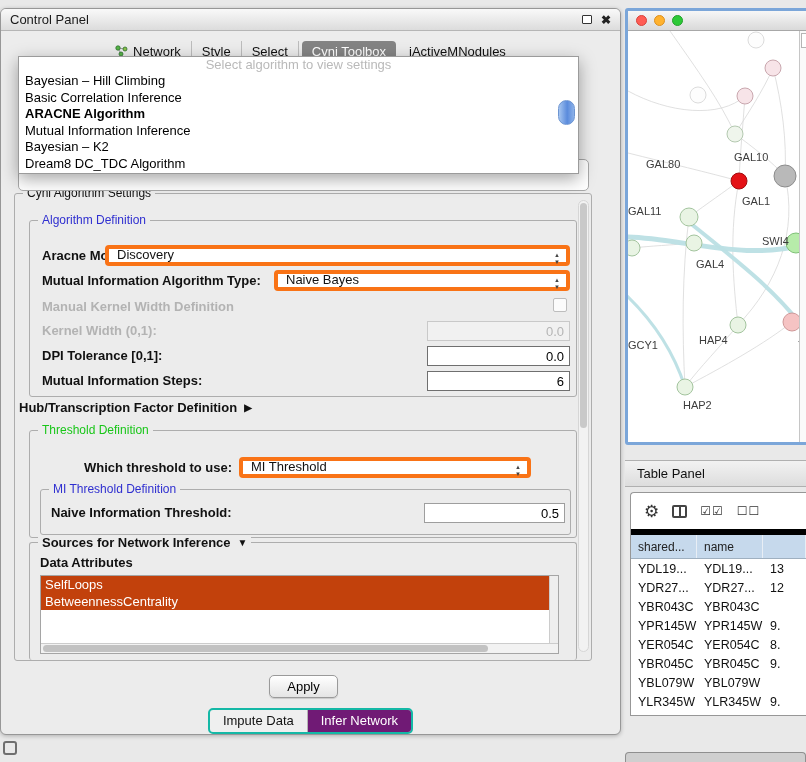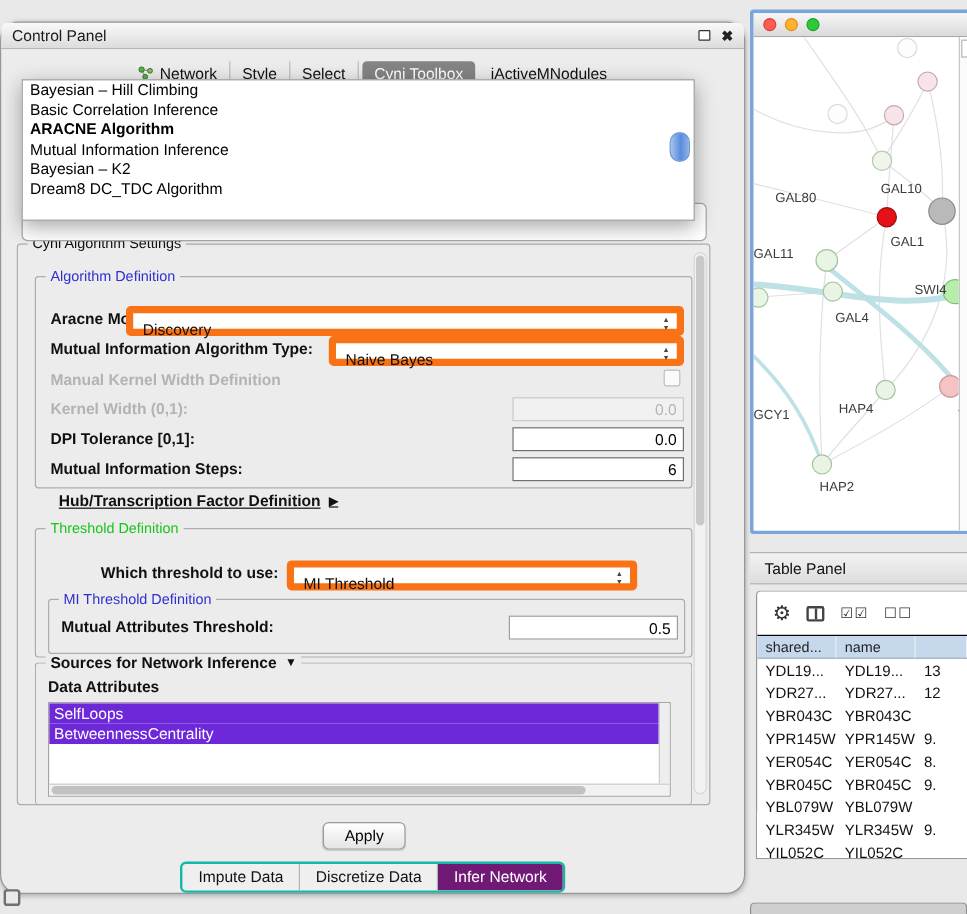--- a/index.html
+++ b/index.html
@@ -1,21 +1,21 @@
 <!DOCTYPE html>
 <html><head>
 <meta charset="utf-8">
 <style>
   * { margin:0; padding:0; box-sizing:border-box; }
   html,body { width:806px; height:762px; overflow:hidden; }
   body { background:#e9e9e9; font-family:"Liberation Sans", sans-serif; font-size:13px; color:#111; position:relative; }
 
   
   .cp { position:absolute; left:0; top:8px; width:621px; height:727px; background:#ececec;
-        border:1px solid #979797; border-radius:16px; box-shadow:0 1px 4px rgba(0,0,0,.25);margin-top:10px; }
+        border:1px solid #979797; border-radius:6px; box-shadow:0 1px 4px rgba(0,0,0,.25); }
   .cp-titlebar { position:absolute; left:0; top:0; right:0; height:22px;
         background:linear-gradient(#f9f9f9,#dcdcdc); border-bottom:1px solid #b5b5b5;
         border-radius:5px 5px 0 0; display:flex; align-items:center; padding:0 9px; }
   .cp-title { font-size:13px; color:#1a1a1a; }
   .cp-controls { margin-left:auto; display:flex; gap:9px; align-items:center; }
   .float-icon { width:10px; height:9px; border:1.5px solid #333; display:inline-block; border-radius:1px; background:#fff; }
   .close-icon { font-size:12px; font-weight:bold; color:#222; line-height:1; }
 
   .cp-tabs { position:absolute; left:0; top:30px; width:100%; height:24px;
         display:flex; justify-content:center; align-items:center; }
@@ -43,34 +43,34 @@
         color:#111; white-space:nowrap; }
   .gb-blue { color:#2f2fd0; }
   .gb-green { color:#18c618; }
 
   .v-scroll { position:absolute; right:2px; top:6px; width:11px; height:452px; background:#f2f2f2;
         border:1px solid #d6d6d6; border-radius:6px; }
   .v-scroll .thumb { position:absolute; left:1px; top:2px; width:7px; height:225px; background:#c9c9c9; border-radius:4px; }
 
   .row-label { position:absolute; font-weight:bold; font-size:13px; white-space:nowrap; }
   .row-label.disabled { color:#b3b3b3; }
-  .combo { position:absolute; height:21px; background:#fff; border:6px solid #f97316; border-radius:4px;
-        display:flex; align-items:center; padding:13px 22px 0 8px; font-size:13px; }
+  .combo { position:absolute; height:21px; background:#fff; border:4px solid #f97316; border-radius:4px;
+        display:flex; align-items:flex-end; padding:13px 22px 0 8px; font-size:13px; }
   .combo .stepper { position:absolute; right:6px; top:3px; display:flex; flex-direction:column;
         line-height:7px; font-size:6px; color:#444; }
   .field { position:absolute; height:20px; border:1px solid #6f6f6f; background:#fff; text-align:right;
         padding:0 5px; font-size:13px; font-family:"Liberation Sans",sans-serif; color:#000; }
   .field.light { border-color:#c9c9c9; background:#f1f1f1; color:#b5b5b5; }
   .checkbox { position:absolute; width:14px; height:14px; border:1px solid #bdbdbd; border-radius:2px; background:#fbfbfb; }
   .disclosure { position:absolute; font-weight:bold; font-size:13px; display:flex; align-items:center; gap:7px; }
   .tri { font-size:10px; }
 
   .attr-list { position:absolute; background:#fff; border:1px solid #a5a5a5; overflow:hidden; }
   .attr-item { height:17px; line-height:17px; padding-left:4px; font-size:13px; color:#fff;
-        background:#6d28d9; width:calc(100% - 9px); white-space:nowrap; }
+        background:#c2410c; width:calc(100% - 9px); white-space:nowrap; }
   .attr-vscroll { position:absolute; right:0; top:0; width:9px; bottom:10px; background:#eee; border-left:1px solid #ccc; }
   .attr-hscroll { position:absolute; left:0; bottom:0; height:10px; width:100%; background:#f2f2f2; border-top:1px solid #ccc; }
   .attr-hscroll .hthumb { position:absolute; left:2px; top:1px; height:7px; width:86%; background:#c2c2c2; border-radius:4px; }
 
   .apply-btn { position:absolute; left:268px; top:666px; width:69px; height:23px; border:1px solid #9a9a9a;
         border-radius:5px; background:linear-gradient(#ffffff,#e4e4e4); font-size:13px; text-align:center;
         line-height:21px; box-shadow:0 1px 1px rgba(0,0,0,.15); font-family:"Liberation Sans",sans-serif; }
 
   .bottom-tabs { position:absolute; left:0; right:0; top:699px; display:flex; justify-content:center; }
   .seg { display:flex; border:2px solid #14b8a6; border-radius:5px; overflow:hidden; background:#efefef; }
@@ -99,21 +99,21 @@
   .tp-header { position:absolute; left:625px; top:460px; width:181px; height:27px;
         background:linear-gradient(#f2f2f2,#dddddd); border-top:1px solid #b0b0b0; border-bottom:1px solid #b0b0b0;
         display:flex; align-items:center; padding-left:12px; font-size:13px; }
   .table-window { position:absolute; left:630px; top:492px; width:176px; height:224px; background:#fff;
         border:1px solid #979797; border-right:none; border-radius:4px 0 0 0; overflow:hidden; }
   .tt-toolbar { height:36px; display:flex; align-items:center; gap:13px; padding-left:13px; }
   .gear { font-size:17px; color:#333; line-height:1; }
   .colicon { width:15px; height:13px; border:2px solid #444; border-radius:2px; position:relative; display:inline-block; }
   .colicon::after { content:""; position:absolute; left:50%; top:0; bottom:0; width:2px; margin-left:-1px; background:#444; }
   .cbpair { font-size:12px; color:#333; letter-spacing:1px; line-height:1; }
-  .thead { display:flex; height:20px; background:#c6d9ec; border-top:1px solid #000000; border-bottom:1px solid #9fb0c0; }
+  .thead { display:flex; height:30px; background:#c6d9ec; border-top:6px solid #000000; border-bottom:1px solid #9fb0c0; }
   .thcell { font-size:12px; display:flex; align-items:center; padding-left:7px; border-right:1px solid #e8eef5; color:#222; }
   .tc0 { width:66px; } .tc1 { width:66px; } .tc2 { flex:1; }
   .trow { display:flex; height:19px; }
   .tcell { font-size:12.5px; display:flex; align-items:center; padding-left:7px; overflow:hidden; white-space:nowrap; }
 
   .bottom-strip { position:absolute; left:625px; top:752px; width:181px; height:10px; background:#cfcfcf;
         border:1px solid #8f8f8f; border-bottom:none; border-radius:4px 4px 0 0; }
   .mini-icon { position:absolute; left:3px; top:741px; width:14px; height:14px; border:2px solid #6f6f6f;
         border-radius:3px; background:#e9e9e9; }
 </style>
@@ -151,20 +151,21 @@
       <span>Cyni Toolbox</span>
     </span>
     <span class="cp-tab">
       <span>jActiveMNodules</span>
     </span>
   </div>
 
   <div class="hidden-combo"></div>
 
   <div class="algo-popup">
+    <div class="popup-header">Select algorithm to view settings</div>
     <div class="popup-item">Bayesian – Hill Climbing</div>
     <div class="popup-item">Basic Correlation Inference</div>
     <div class="popup-item selected">ARACNE Algorithm</div>
     <div class="popup-item">Mutual Information Inference</div>
     <div class="popup-item">Bayesian – K2</div>
     <div class="popup-item">Dream8 DC_TDC Algorithm</div>
     <div class="popup-scrollthumb"></div>
   </div>
 
   <div class="groupbox" style="left:13px; top:184px; width:578px; height:468px;">
@@ -201,40 +202,40 @@
       <span class="row-label disabled" style="left:12px; top:102px;">Kernel Width (0,1):</span>
       <input class="field light" style="left: 397px; top: 100px; width: 143px;" readonly="" value="0.0">
 
       <span class="row-label" style="left:12px; top:127px;">DPI Tolerance [0,1]:</span>
       <input class="field" style="left: 397px; top: 125px; width: 143px;" readonly="" value="0.0">
 
       <span class="row-label" style="left:12px; top:152px;">Mutual Information Steps:</span>
       <input class="field" style="left: 397px; top: 150px; width: 143px;" readonly="" value="6">
     </div>
 
-    <div class="disclosure" style="left:34px; top:206px;text-decoration:underline;">
+    <div class="disclosure" style="left:4px; top:206px;">
       <span>Hub/Transcription Factor Definition</span>
       <span class="tri">▶</span>
     </div>
 
     <div class="groupbox" style="left:14px; top:236px; width:548px; height:108px;">
       <span class="gb-title gb-green">Threshold Definition</span>
 
       <span class="row-label" style="left:54px; top:29px;">Which threshold to use:</span>
       <div class="combo" style="left:209px; top:26px; width:292px;">
         <span>MI Threshold</span>
         <span class="stepper">
           <span>▲</span>
             <span>▼</span>
         </span>
       </div>
 
       <div class="groupbox" style="left:10px; top:58px; width:531px; height:46px;">
         <span class="gb-title gb-blue">MI Threshold Definition</span>
-        <span class="row-label" style="left:10px; top:15px;">Mutual Attributes Threshold:</span>
+        <span class="row-label" style="left:10px; top:15px;">Naive Information Threshold:</span>
         <input class="field" style="left: 383px; top: 13px; width: 141px; border-color: rgb(158, 158, 158);" readonly="" value="0.5">
       </div>
     </div>
 
     <div class="groupbox" style="left:14px; top:348px; width:548px; height:118px; border-bottom:none;">
       <span class="gb-title" style="font-size:13px; font-weight:bold; display:flex; gap:7px; align-items:center;">
         <span>Sources for Network Inference</span>
         <span class="tri">▼</span>
       </span>
 
@@ -249,21 +250,20 @@
         </div>
       </div>
     </div>
   </div>
 
   <button class="apply-btn">Apply</button>
 
   <div class="bottom-tabs">
     <div class="seg">
       <span class="seg-item">Impute Data</span>
-      <span class="seg-item">Discretize Data</span>
       <span class="seg-item active">Infer Network</span>
     </div>
   </div>
 </div>
 
 <div class="net-window">
   <div class="net-titlebar">
     <span class="tl red"></span>
     <span class="tl yellow"></span>
     <span class="tl green"></span>

